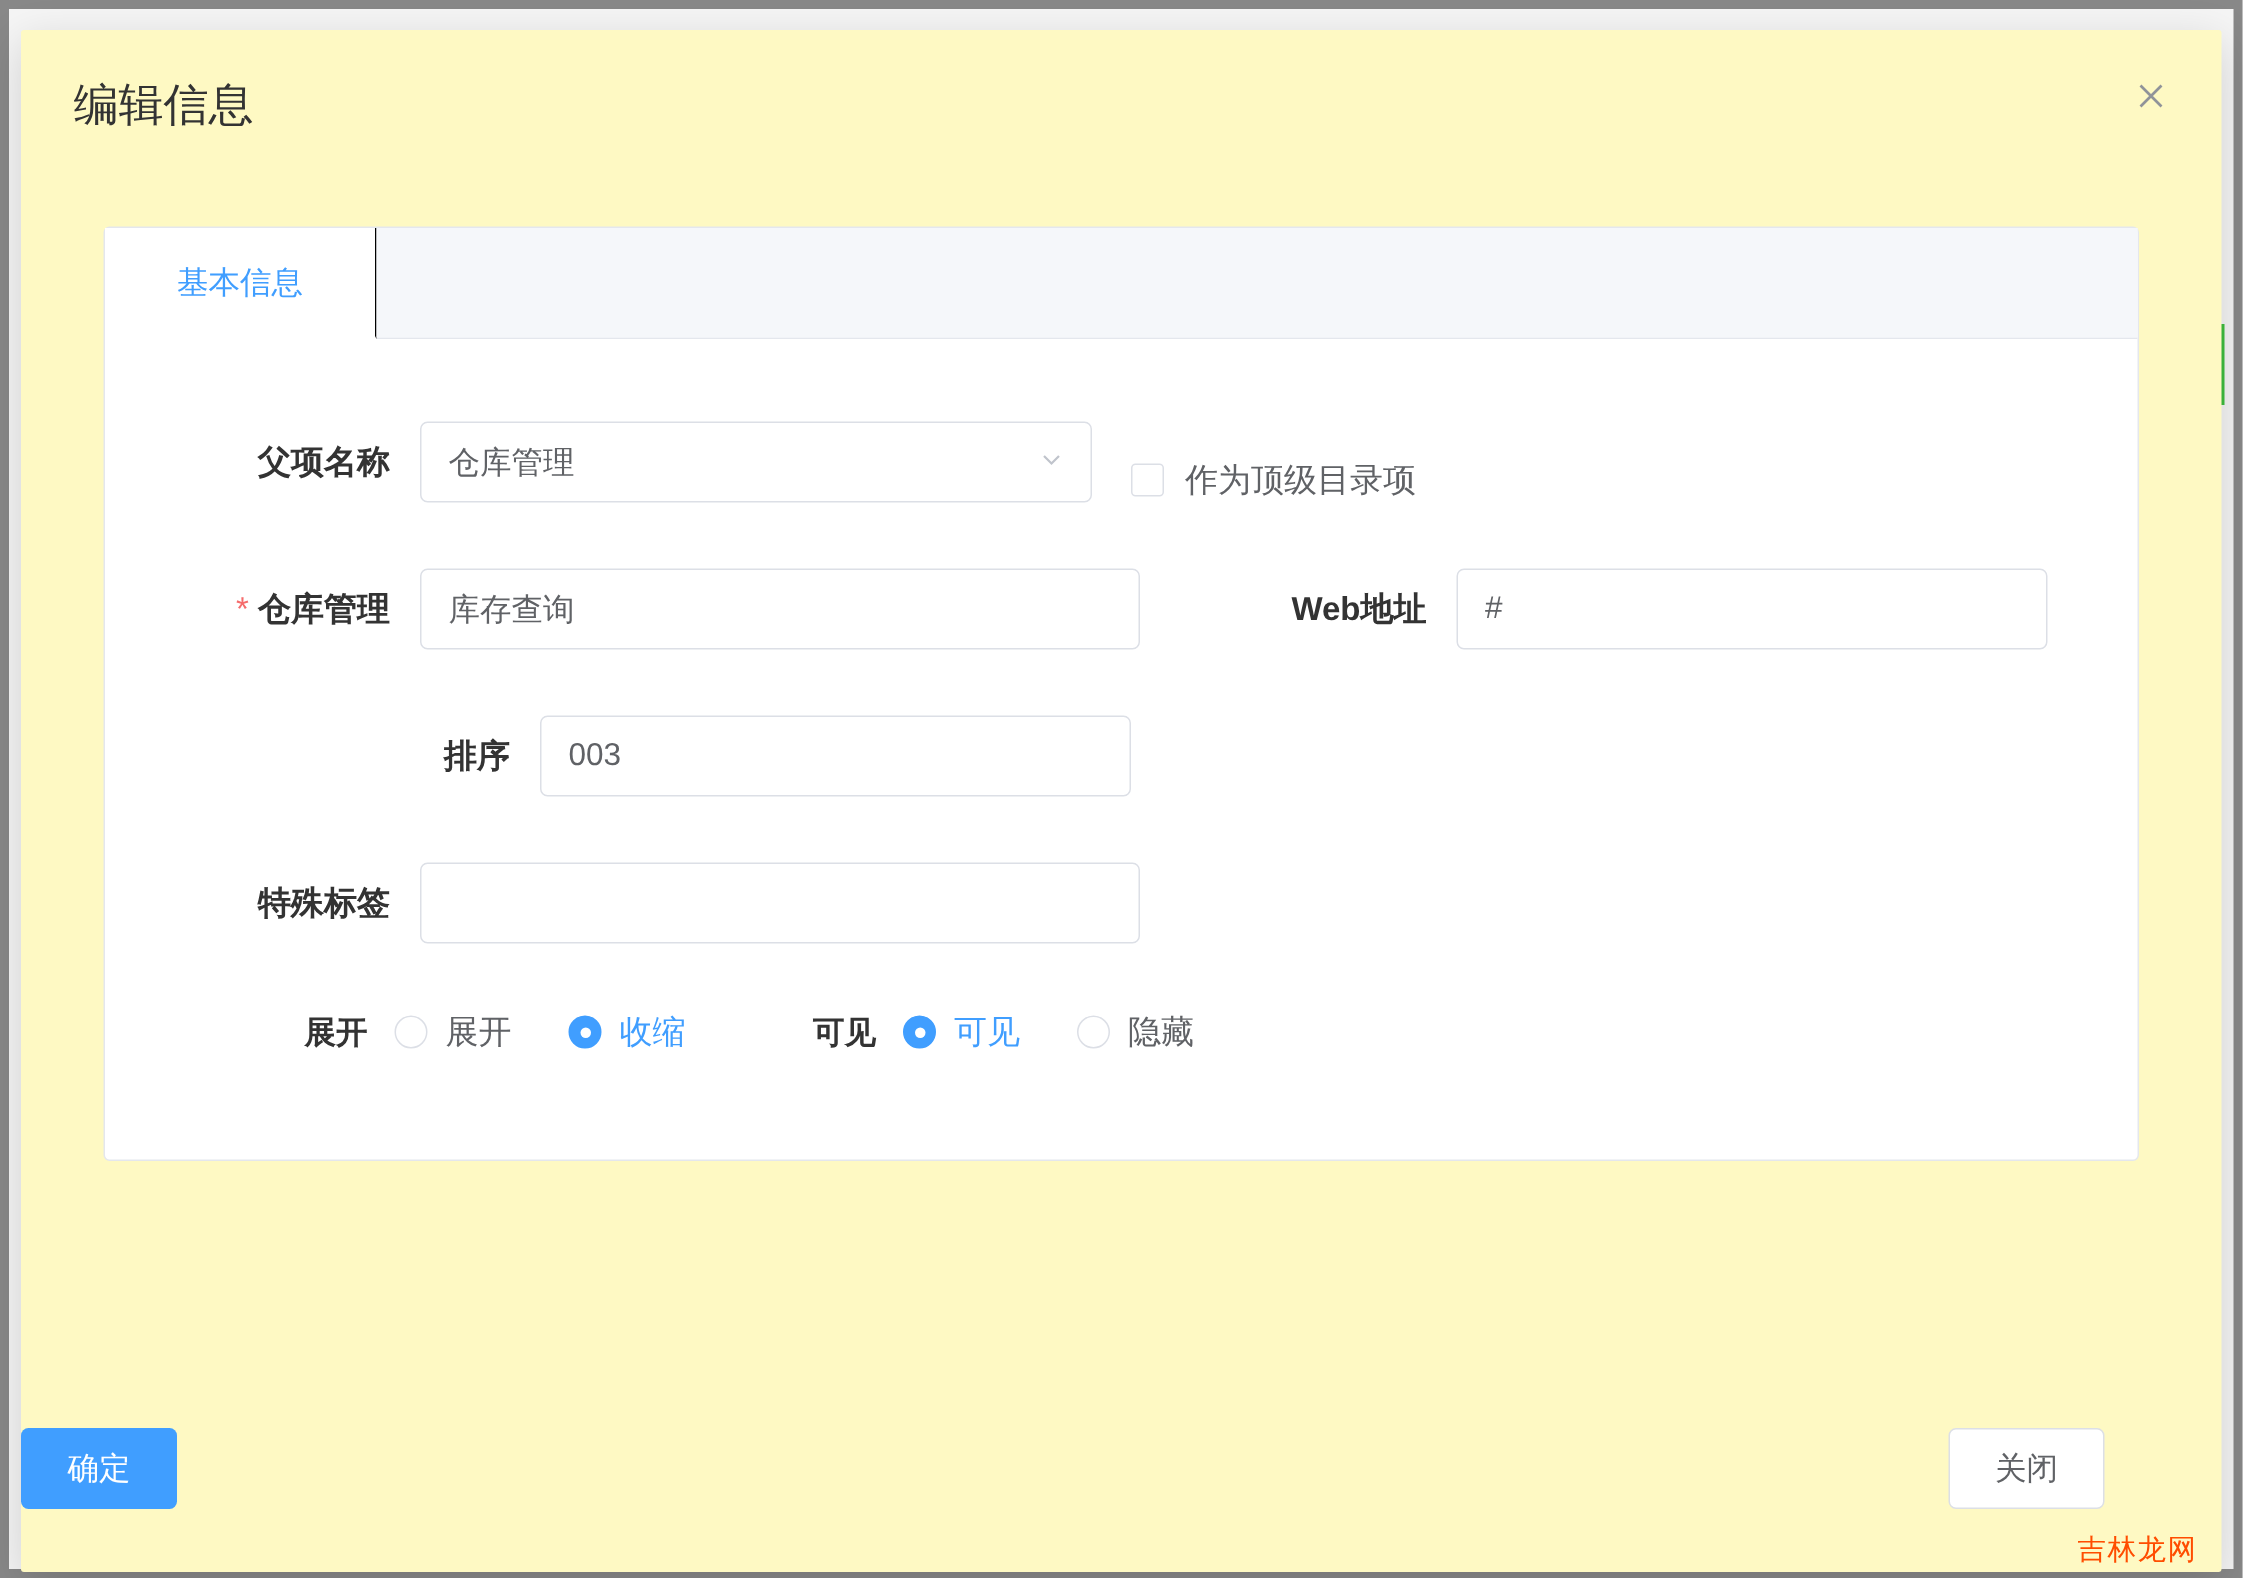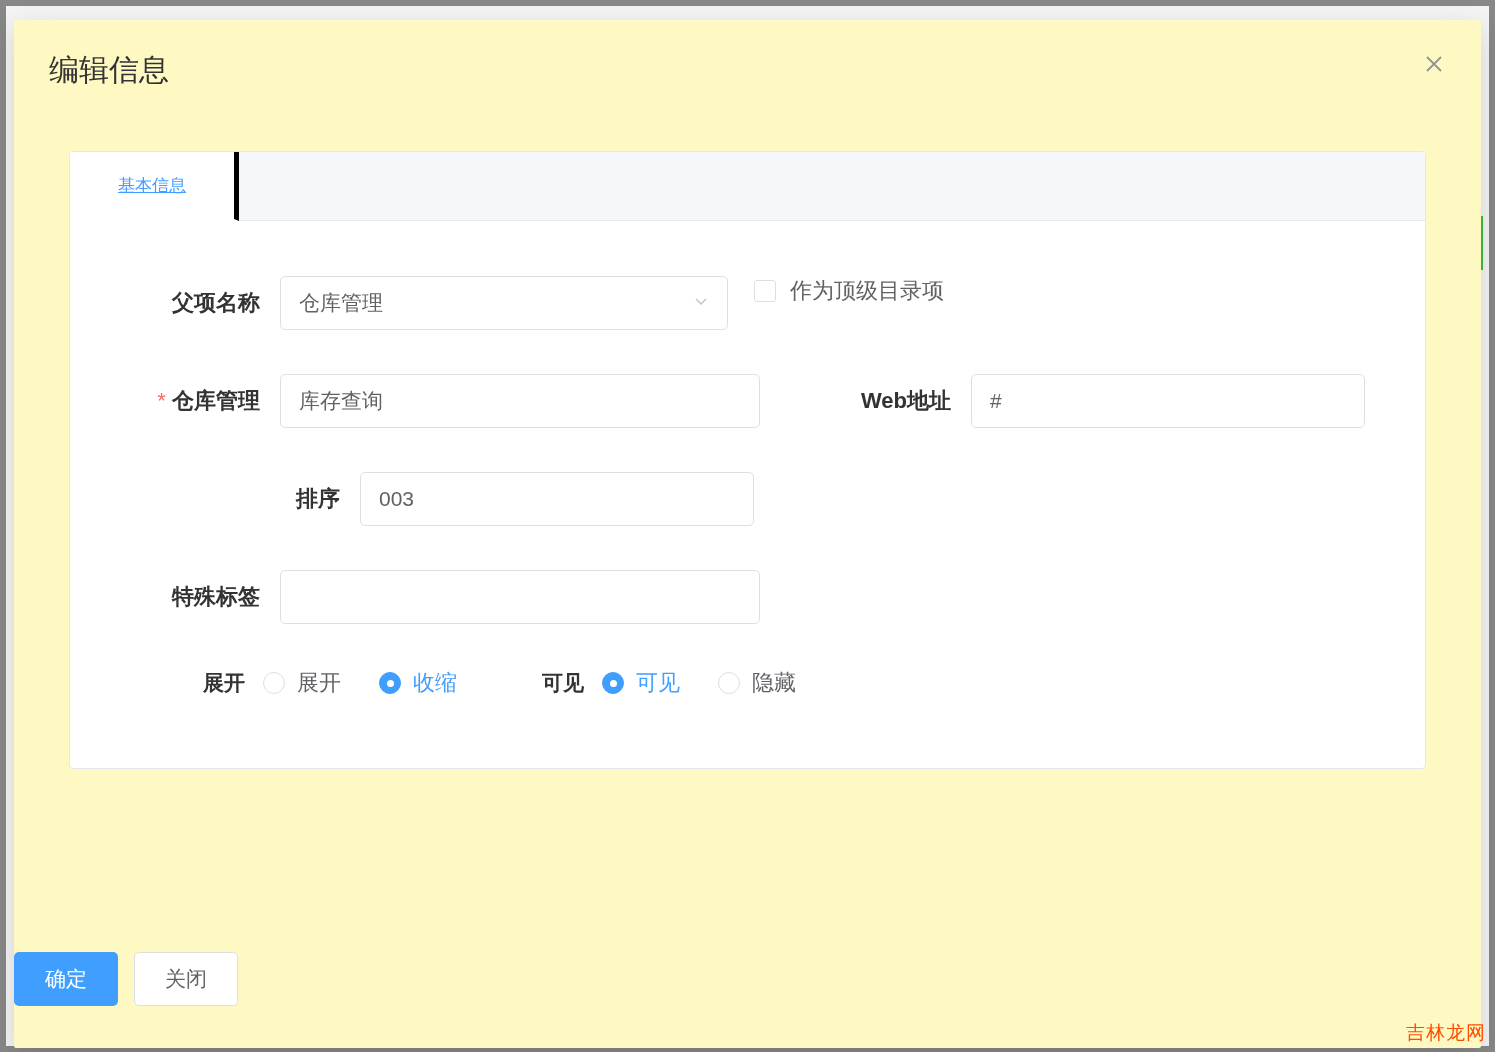--- a/index.html
+++ b/index.html
@@ -68,43 +68,42 @@
       border-radius: 4px;
       background: #fff;
     }
     .tabs-header {
       display: flex;
       background: #f5f7fa;
       border-bottom: 1px solid #e4e7ed;
     }
     .tab {
       padding: 22px 48px;
-      font-size: 17px;
-      background: #fff;
-      border-right: 5px solid #000000;
+      font-size: 21px;
+      background: #fff;
+      border-right: 1px solid #000000;
       border-bottom: 2px solid transparent;
       cursor: pointer;
-      text-decoration: underline;
     }
     .tab.active {
       color: #409eff;
       background: #fff;
       margin-bottom: -1px;
       border-bottom-color: #fff;
     }
     .tab-filler {
       flex: 1;
       background: #f5f7fa;
     }
     .form-area {
       padding: 55px 60px 70px 60px;
     }
     .form-row {
       display: flex;
-      align-items: flex-start;
+      align-items: flex-end;
       margin-bottom: 44px;
     }
     .form-row:last-child { margin-bottom: 0; }
     .form-group {
       display: flex;
       align-items: center;
     }
     .label {
       font-size: 22px;
       color: #333;
@@ -227,22 +226,21 @@
     .col-gap { width: 90px; }
     .radio-section {
       display: flex;
       align-items: center;
     }
     .radio-section .label { font-size: 21px; }
     .label-narrow { min-width: 65px; padding-right: 18px; text-align: right; }
     .modal-footer {
       padding: 0 78px 42px 0;
       display: flex;
-      justify-content: flex-start;
-      gap: 16px;
+      justify-content: space-between;
     }
     .btn {
       height: 54px;
       padding: 0 30px;
       border-radius: 5px;
       font-size: 21px;
       cursor: pointer;
       border: 1px solid transparent;
       display: flex;
       align-items: center;
@@ -251,21 +249,21 @@
       background: #409eff;
       color: #fff;
     }
     .btn-default {
       background: #fff;
       color: #606266;
       border-color: #dcdfe6;
     }
     .watermark {
       position: absolute;
-      right: 9px;
+      right: 30px;
       bottom: 6px;
       font-size: 19px;
       color: #ff4d00;
       font-weight: 500;
       letter-spacing: 1px;
     }
   </style>
 </head>
 <body>
 

